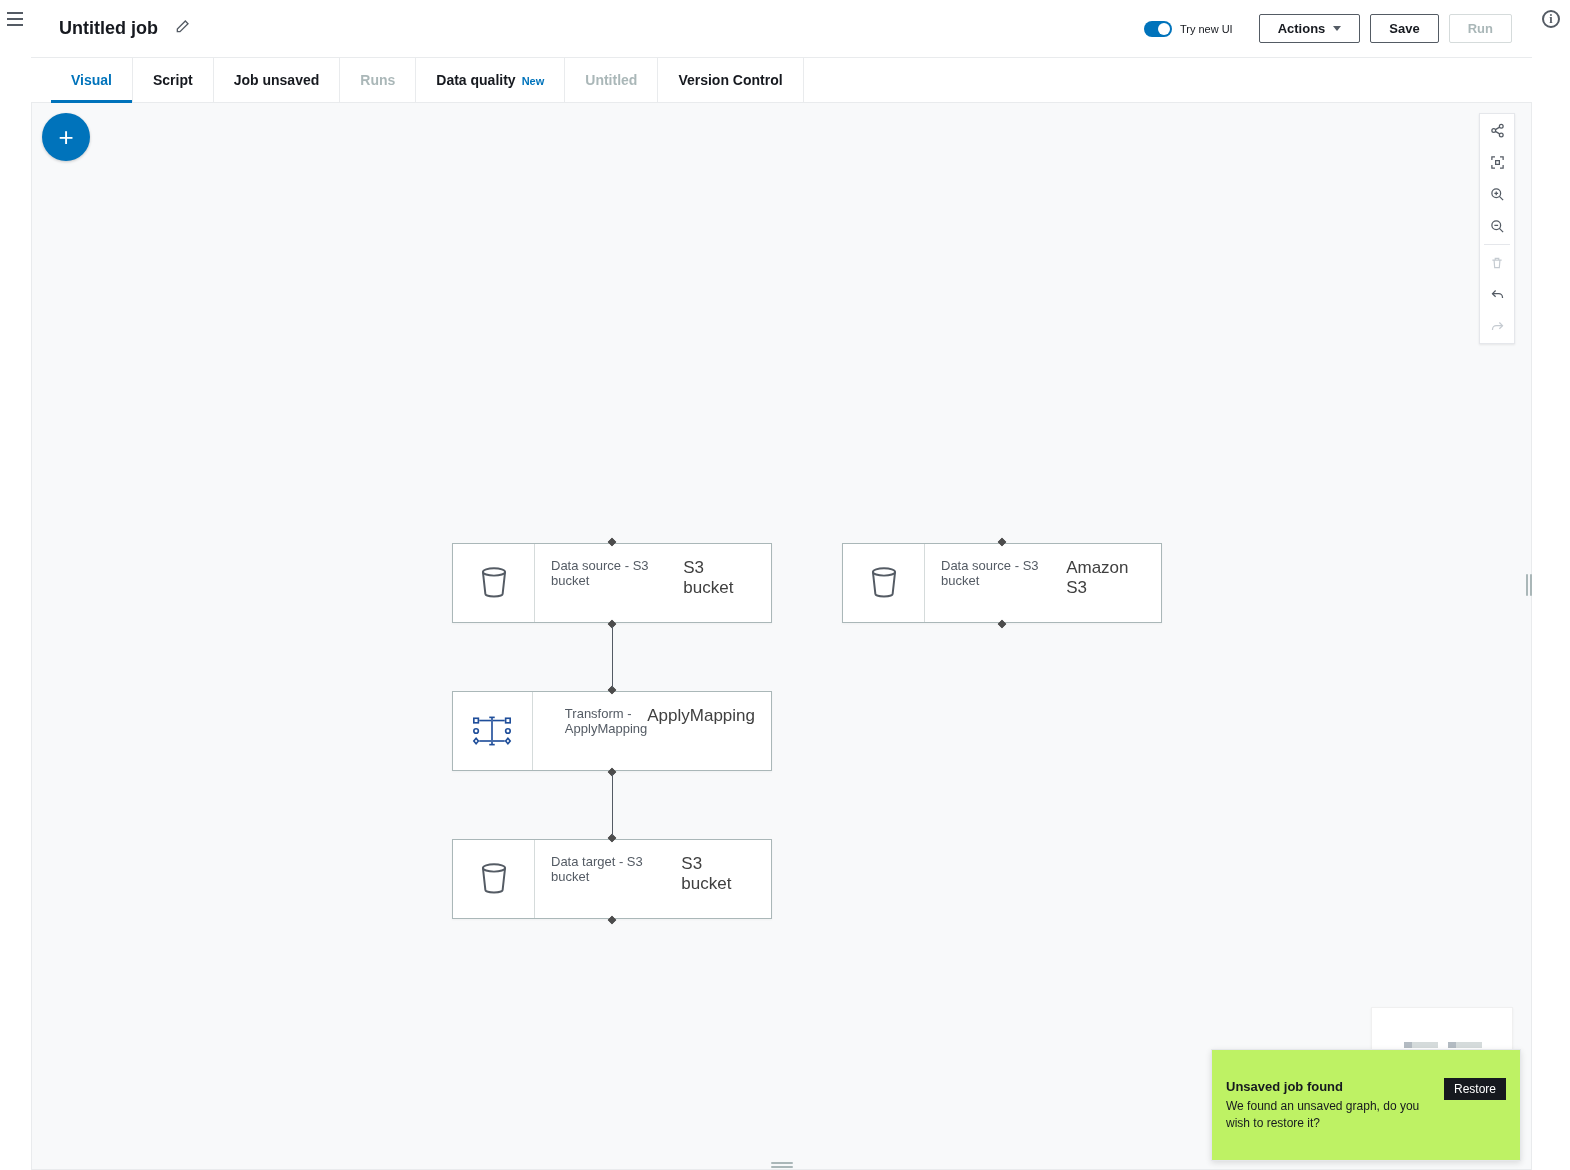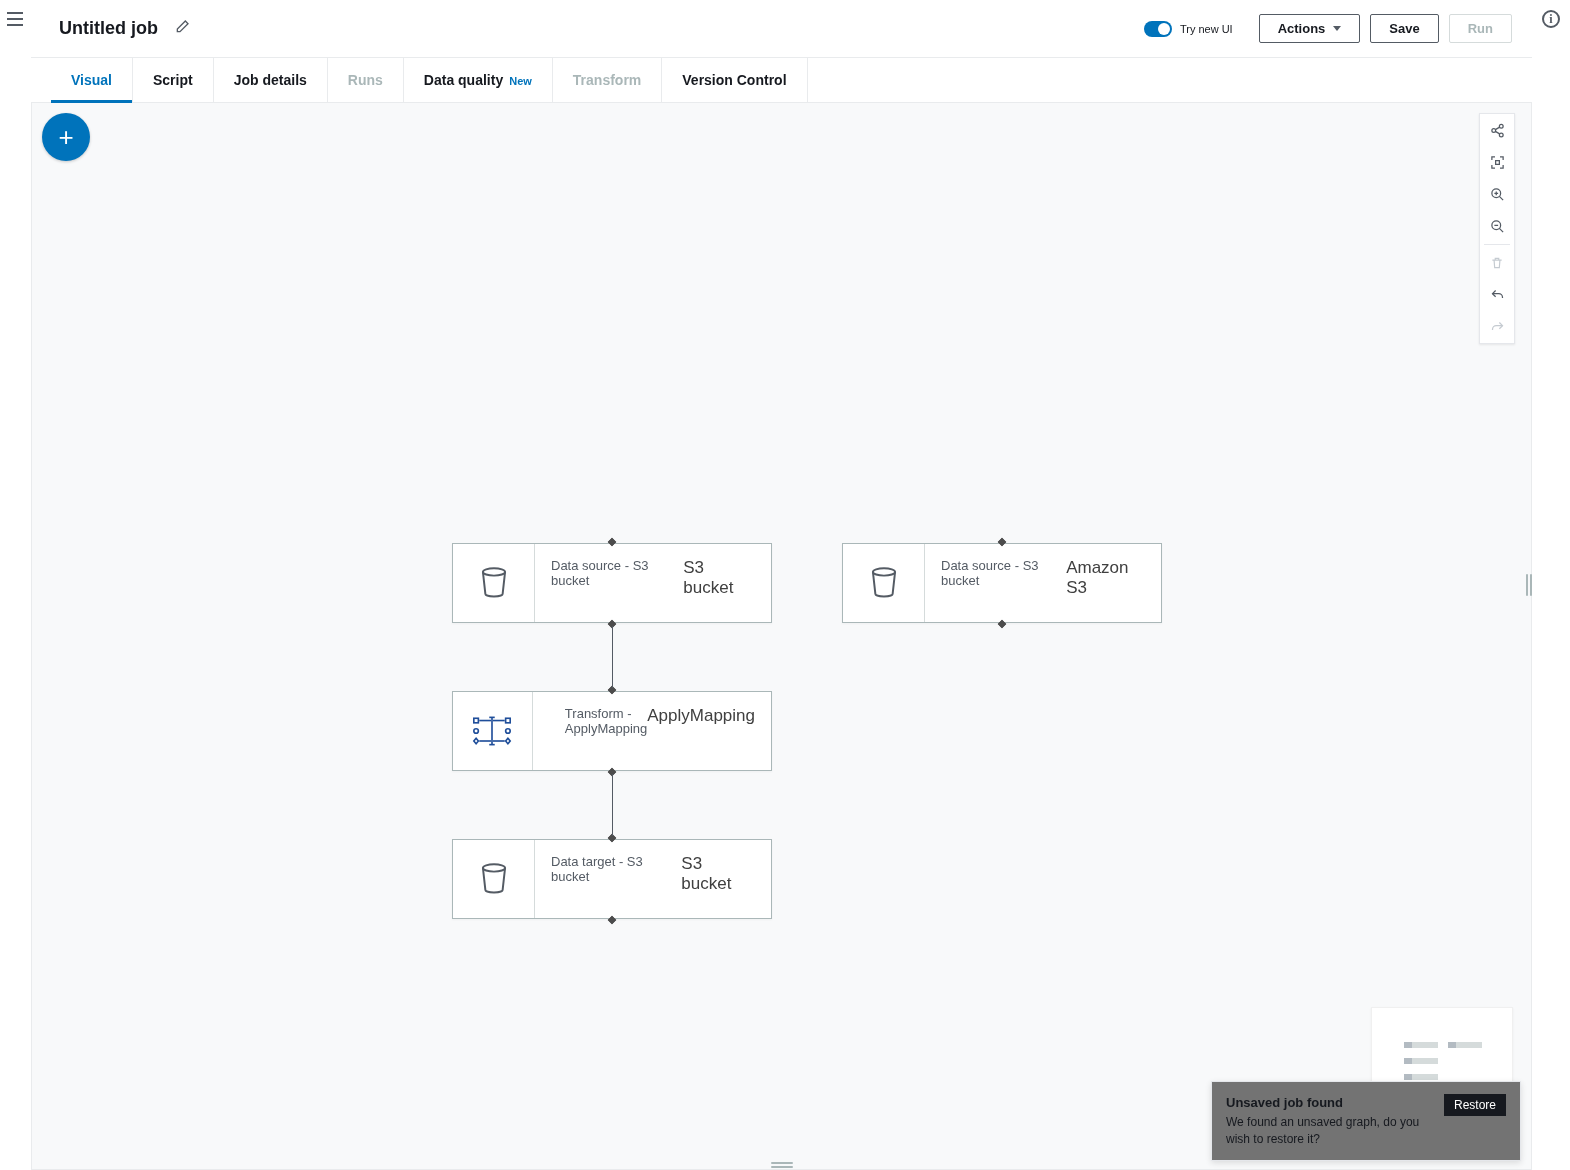--- a/index.html
+++ b/index.html
@@ -223,24 +223,24 @@
   .mm-node {
     position: absolute; background: #d5dbdb;
     height: 6px;
   }
   .mm-node.head { background: #b3bbc2; }
   
   .toast {
     position: absolute;
     right: 10px; bottom: 8px;
     width: 310px;
-    background: #737373;
+    background: #bef264;
     border: 1px solid #e5e7eb;
     box-shadow: 0 2px 6px rgba(0,0,0,0.12);
-    padding: 12px 14px;
+    padding: 28px 14px;
     display: flex;
     gap: 10px;
     align-items: flex-start;
   }
   .toast-text { flex: 1; line-height: 1.4; }
   .toast-title { font-weight: 700; font-size: 13px; margin-bottom: 2px; }
   .toast-body { font-size: 12px; color: #16191f; }
   .toast-btn {
     background: #16191f; color: #fff;
     font-size: 12px; padding: 4px 10px;
@@ -289,24 +289,24 @@
         <span>Actions</span>
         <span class="caret-down"></span>
       </button>
       <button class="btn">Save</button>
       <button class="btn btn-disabled">Run</button>
     </div>
 
     <div class="tabs-row" id="tabs-mount">
         <div class="tab active"><span>Visual</span></div>
         <div class="tab"><span>Script</span></div>
-        <div class="tab"><span>Job details</span></div>
+        <div class="tab"><span>Job unsaved</span></div>
         <div class="tab disabled"><span>Runs</span></div>
         <div class="tab"><span>Data quality</span><span class="badge-new">New</span></div>
-        <div class="tab disabled"><span>Transform</span></div>
+        <div class="tab disabled"><span>Untitled</span></div>
         <div class="tab"><span>Version Control</span></div>
       </div>
 
     <div class="canvas-wrap">
       <div class="canvas-bg"></div>
 
       <div class="add-fab">+</div>
 
       <div class="canvas-toolbar">
         <div class="tool">

